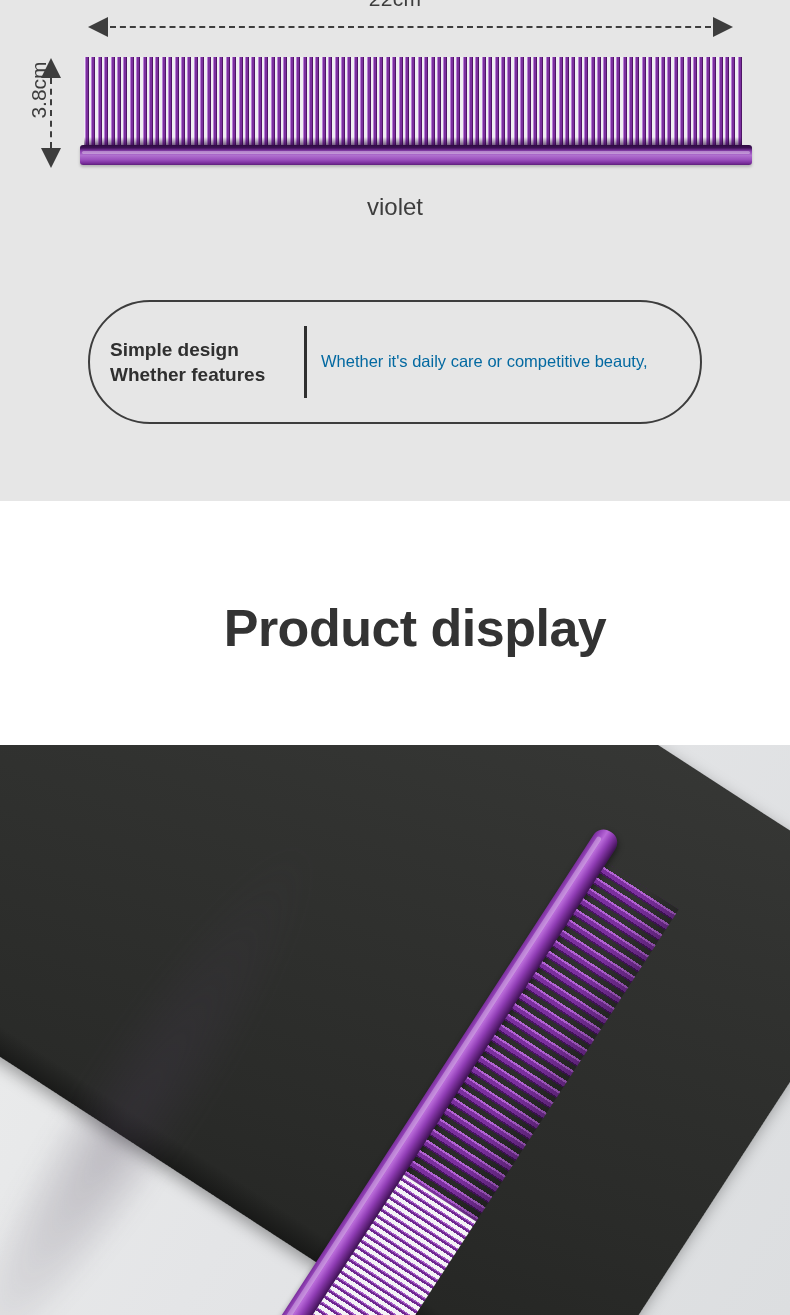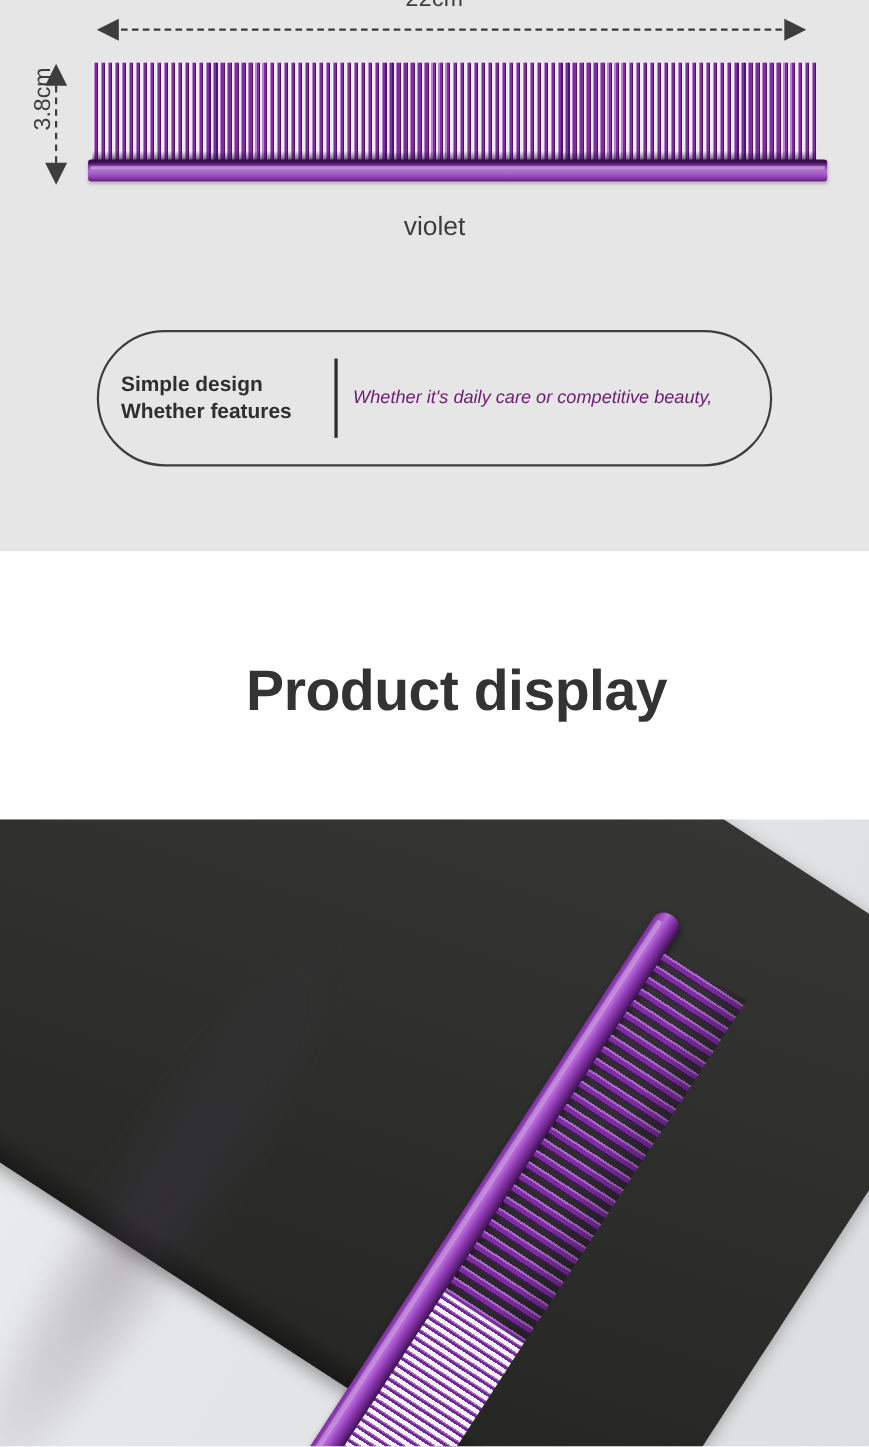--- a/index.html
+++ b/index.html
@@ -96,21 +96,21 @@
     display:flex; align-items:center;
   }
   .pill-headline{
     padding-left:20px; width:214px; flex:0 0 214px;
     font-size:19px; font-weight:bold; color:#2f2f2f; line-height:1.32;
   }
   .pill-divider{
     width:3px; height:72px; background:#2f2f2f; flex:0 0 3px; margin-right:14px;
   }
   .pill-body{
-    font-size:16.5px; color:#701a75; line-height:1.42; padding-right:6px;font-style:italic;
+    font-size:16.5px; color:#0369a1; line-height:1.42; padding-right:6px;
   }
 
   
   #display-band{
     position:absolute; left:0; top:513px; width:790px; height:276px;
     background:#ffffff;
     margin-left:20px;
   }
   #display-title{
     position:absolute; left:0; top:85px; width:790px; text-align:center;

